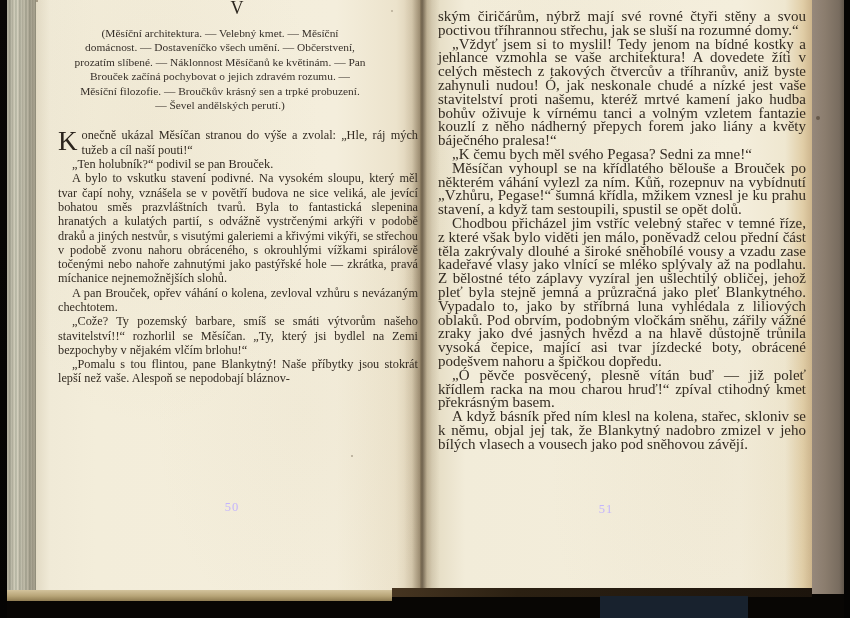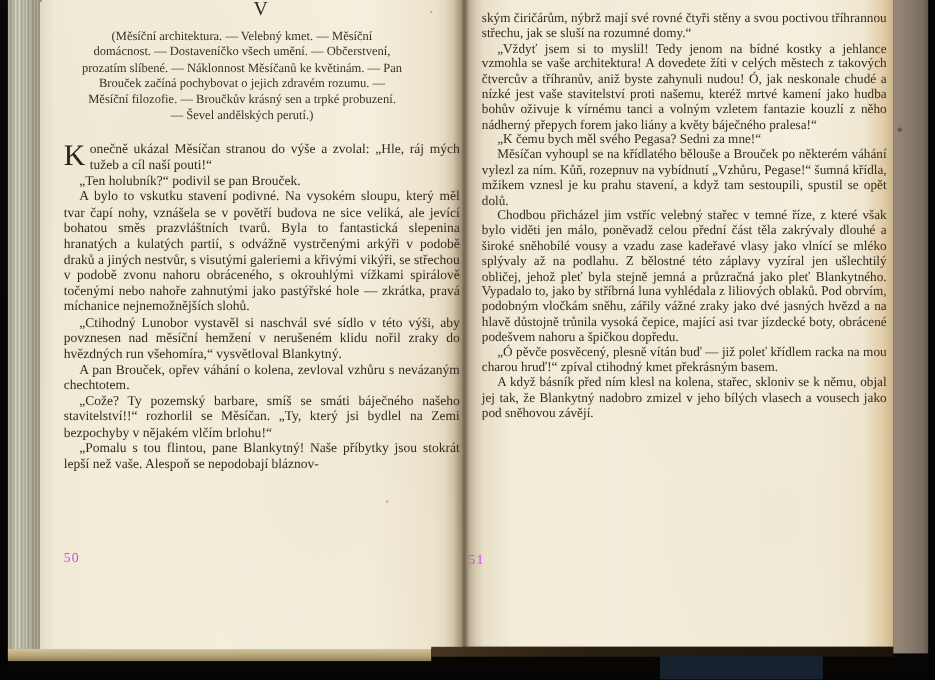--- a/index.html
+++ b/index.html
@@ -52,27 +52,27 @@
                background:linear-gradient(90deg,#463521 0,#2b2012 30%,#1c140c 100%); }
   .btm-navy  { position:absolute; left:600px; top:596px; width:148px; height:22px; background:#18222e; }
   
   .textcol { position:absolute; color:#332b22; }
   .text-left  { left:58px;  top:0; width:360px; }
   .text-right { left:438px; top:1px; width:368px; }
   .chapter-num { margin:-2px 0 0 0; text-align:center; font-size:18px; font-weight:400; letter-spacing:2px; color:#2e2820; }
   .synopsis { width:292px; margin:7px 0 16px 16px; text-align:center; font-size:11.4px; line-height:14.4px; color:#37302a; }
   .bodytext { margin-top:9px; font-size:12.3px; text-align:justify; }
   .text-left  .bodytext { line-height:14.3px; }
-  .text-right.bodytext  { line-height:13.8px; font-size:12px; }
+  .text-right.bodytext  { line-height:13.8px; font-size:15px; }
   .bodytext p { margin:0; text-indent:14px; }
   p.no-indent { text-indent:0; }
   .drop-cap { float:left; font-size:27px; line-height:25px; padding:1px 4px 0 0; color:#2b241d; }
-  .pageno { position:absolute; font-size:12.5px; letter-spacing:1px; color:#d946ef; }
+  .pageno { position:absolute; text-align:center; font-size:12.5px; letter-spacing:1px; color:#c4b5fd; }
   .pageno-left  { left:58px;  top:500px; width:348px; }
-  .pageno-right { left:426px; top:502px; width:336px; }
+  .pageno-right { left:438px; top:502px; width:336px; }
   .speckles { position:absolute; left:0; top:0; width:2px; height:2px; border-radius:50%;
     background:rgba(80,65,45,0.55);
     box-shadow: 315px 455px 0 rgba(80,65,45,0.4), 470px 118px 0 rgba(80,65,45,0.35),
                 781px 117px 0 1px rgba(60,48,32,0.5), 355px 10px 0 rgba(80,65,45,0.35); }
 </style>
 </head>
 <body>
 
 <div id="stage">
 
@@ -91,23 +91,22 @@
   <div class="cover-edge-left"></div>
   <div class="cover-edge-right"></div>
 
   <div class="textcol text-left">
     <div class="chapter-num">V</div>
     <div class="synopsis">(Měsíční architektura. — Velebný kmet. — Měsíční domácnost. — Dostaveníčko všech umění. — Občerstvení, prozatím slíbené. — Náklonnost Měsíčanů ke květinám. — Pan Brouček začíná pochybovat o jejich zdravém rozumu. — Měsíční filozofie. — Broučkův krásný sen a trpké probuzení. — Ševel andělských perutí.)</div>
     <div class="bodytext">
       <p class="no-indent"><span class="drop-cap">K</span><span>onečně ukázal Měsíčan stranou do výše a zvolal: „Hle, ráj mých tužeb a cíl naší pouti!“</span></p>
       <p>„Ten holubník?“ podivil se pan Brouček.</p>
       <p>A bylo to vskutku stavení podivné. Na vysokém sloupu, který měl tvar čapí nohy, vznášela se v povětří budova ne sice veliká, ale jevící bohatou směs prazvláštních tvarů. Byla to fantastická slepenina hranatých a kulatých partií, s odvážně vystrčenými arkýři v podobě draků a jiných nestvůr, s visutými galeriemi a křivými vikýři, se střechou v podobě zvonu nahoru obráceného, s okrouhlými vížkami spirálově točenými nebo nahoře zahnutými jako pastýřské hole — zkrátka, pravá míchanice nejnemožnějších slohů.</p>
-      <p>„Ctihodný Lunobor vystavěl si naschvál své sídlo v této výši, aby povznesen nad měsíční hemžení v nerušeném klidu nořil zraky do hvězdných run všehomíra,“ vysvětloval Blankytný.</p>
       <p>A pan Brouček, opřev váhání o kolena, zevloval vzhůru s nevázaným chechtotem.</p>
-      <p>„Cože? Ty pozemský barbare, smíš se smáti báječného našeho stavitelství!!“ rozhorlil se Měsíčan. „Ty, který jsi bydlel na Zemi bezpochyby v nějakém vlčím brlohu!“</p>
+      <p>„Cože? Ty pozemský barbare, smíš se smáti výtvorům našeho stavitelství!!“ rozhorlil se Měsíčan. „Ty, který jsi bydlel na Zemi bezpochyby v nějakém vlčím brlohu!“</p>
       <p>„Pomalu s tou flintou, pane Blankytný! Naše příbytky jsou stokrát lepší než vaše. Alespoň se nepodobají bláznov-</p>
     </div>
   </div>
 
   <div class="textcol text-right bodytext">
     <p class="no-indent">ským čiričárům, nýbrž mají své rovné čtyři stěny a svou poctivou tříhrannou střechu, jak se sluší na rozumné domy.“</p>
     <p>„Vždyť jsem si to myslil! Tedy jenom na bídné kostky a jehlance vzmohla se vaše architektura! A dovedete žíti v celých městech z takových čtvercův a tříhranův, aniž byste zahynuli nudou! Ó, jak neskonale chudé a nízké jest vaše stavitelství proti našemu, kteréž mrtvé kamení jako hudba bohův oživuje k vírnému tanci a volným vzletem fantazie kouzlí z něho nádherný přepych forem jako liány a květy báječného pralesa!“</p>
     <p>„K čemu bych měl svého Pegasa? Sedni za mne!“</p>
     <p>Měsíčan vyhoupl se na křídlatého bělouše a Brouček po některém váhání vylezl za ním. Kůň, rozepnuv na vybídnutí „Vzhůru, Pegase!“ šumná křídla, mžikem vznesl je ku prahu stavení, a když tam sestoupili, spustil se opět dolů.</p>
     <p>Chodbou přicházel jim vstříc velebný stařec v temné říze, z které však bylo viděti jen málo, poněvadž celou přední část těla zakrývaly dlouhé a široké sněhobílé vousy a vzadu zase kadeřavé vlasy jako vlnící se mléko splývaly až na podlahu. Z bělostné této záplavy vyzíral jen ušlechtilý obličej, jehož pleť byla stejně jemná a průzračná jako pleť Blankytného. Vypadalo to, jako by stříbrná luna vyhlédala z liliových oblaků. Pod obrvím, podobným vločkám sněhu, zářily vážné zraky jako dvé jasných hvězd a na hlavě důstojně trůnila vysoká čepice, mající asi tvar jízdecké boty, obrácené podešvem nahoru a špičkou dopředu.</p>

